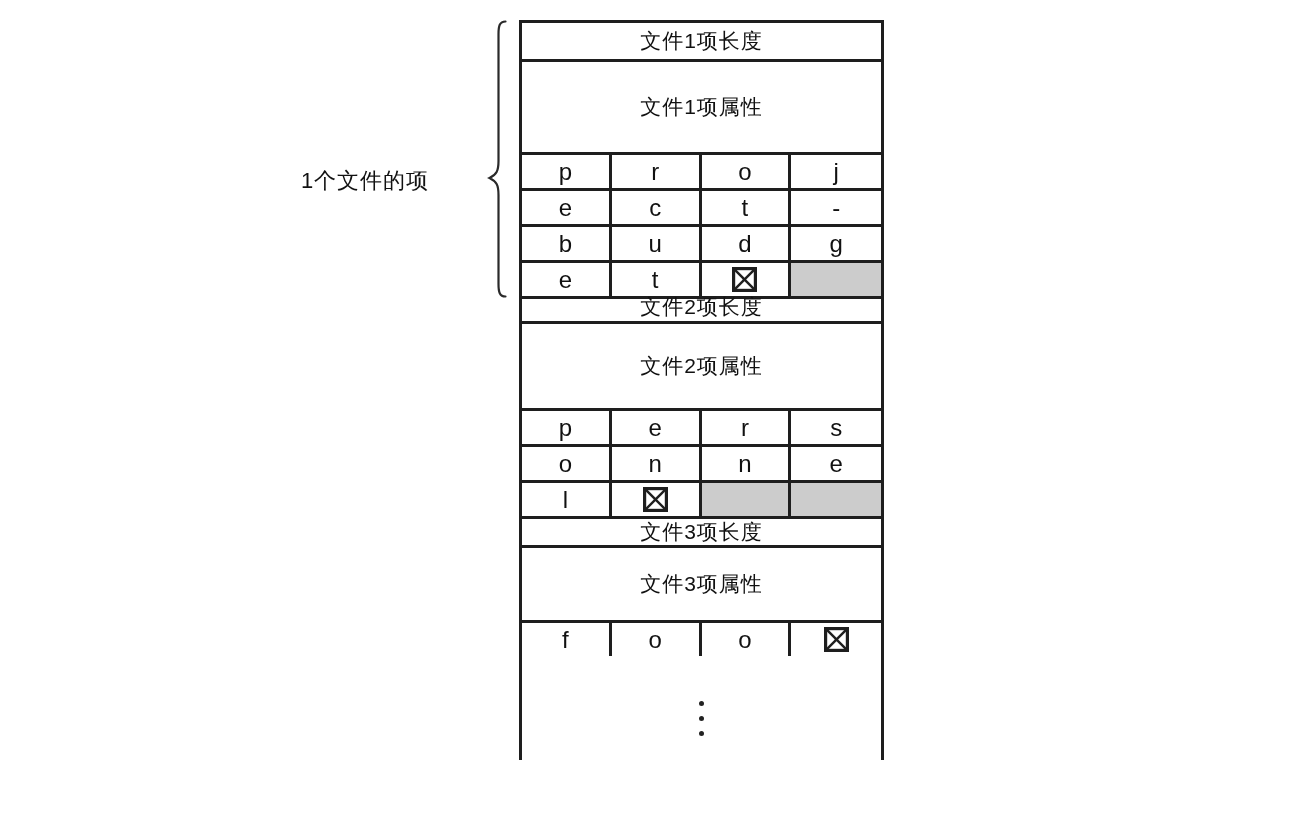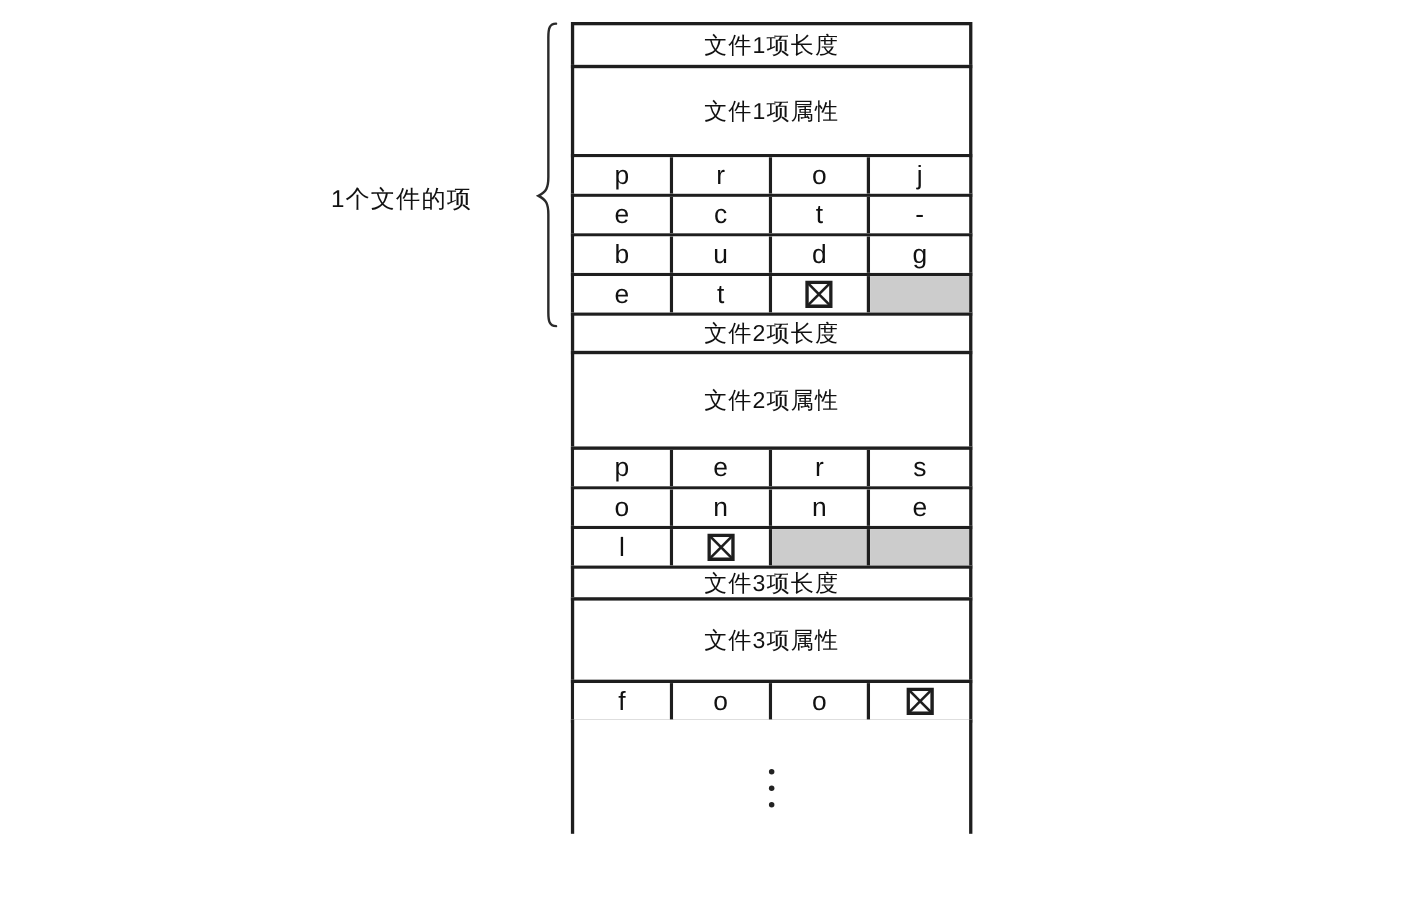--- a/index.html
+++ b/index.html
@@ -87,21 +87,21 @@
   <div class="side-label">1个文件的项</div>
 
   <svg class="brace" width="22" height="278" viewBox="0 0 22 278">
     <path d="M19.5 1.5 C13.5 1.5 12.5 6 12.5 14 L12.5 141 C12.5 151 10.5 154.5 3.5 158 C10.5 161.5 12.5 165 12.5 175 L12.5 264 C12.5 272 13.5 276.5 19.5 276.5" fill="none" stroke="#2a2a2a" stroke-width="2.2" stroke-linecap="round"></path>
   </svg>
 
   <div class="stack" id="stack">
       <div class="row label-row" style="height: 42px;">
         <span>文件1项长度</span>
       </div>
-      <div class="row label-row" style="height: 84px;">
+      <div class="row label-row" style="height: 96px;">
         <span>文件1项属性</span>
       </div>
       <div class="row char-row" style="height: 39px;">
         <div class="cell">p</div>
         <div class="cell">r</div>
         <div class="cell">o</div>
         <div class="cell">j</div>
       </div>
       <div class="row char-row" style="height: 39px;">
         <div class="cell">e</div>
@@ -120,21 +120,21 @@
         <div class="cell">t</div>
         <div class="cell">
           <svg class="marker-icon" width="25" height="25" viewBox="0 0 25 25">
             <rect x="1.6" y="1.6" width="21.8" height="21.8" fill="none" stroke="#1e1e1e" stroke-width="3.2"></rect>
             <line x1="2.2" y1="2.2" x2="22.8" y2="22.8" stroke="#1e1e1e" stroke-width="2.4"></line>
             <line x1="22.8" y1="2.2" x2="2.2" y2="22.8" stroke="#1e1e1e" stroke-width="2.4"></line>
           </svg>
         </div>
         <div class="cell shaded"></div>
       </div>
-      <div class="row label-row" style="height: 38px;">
+      <div class="row label-row" style="height: 28px; align-items: flex-end;">
         <span>文件2项长度</span>
       </div>
       <div class="row label-row" style="height: 90px;">
         <span>文件2项属性</span>
       </div>
       <div class="row char-row" style="height: 39px;">
         <div class="cell">p</div>
         <div class="cell">e</div>
         <div class="cell">r</div>
         <div class="cell">s</div>

